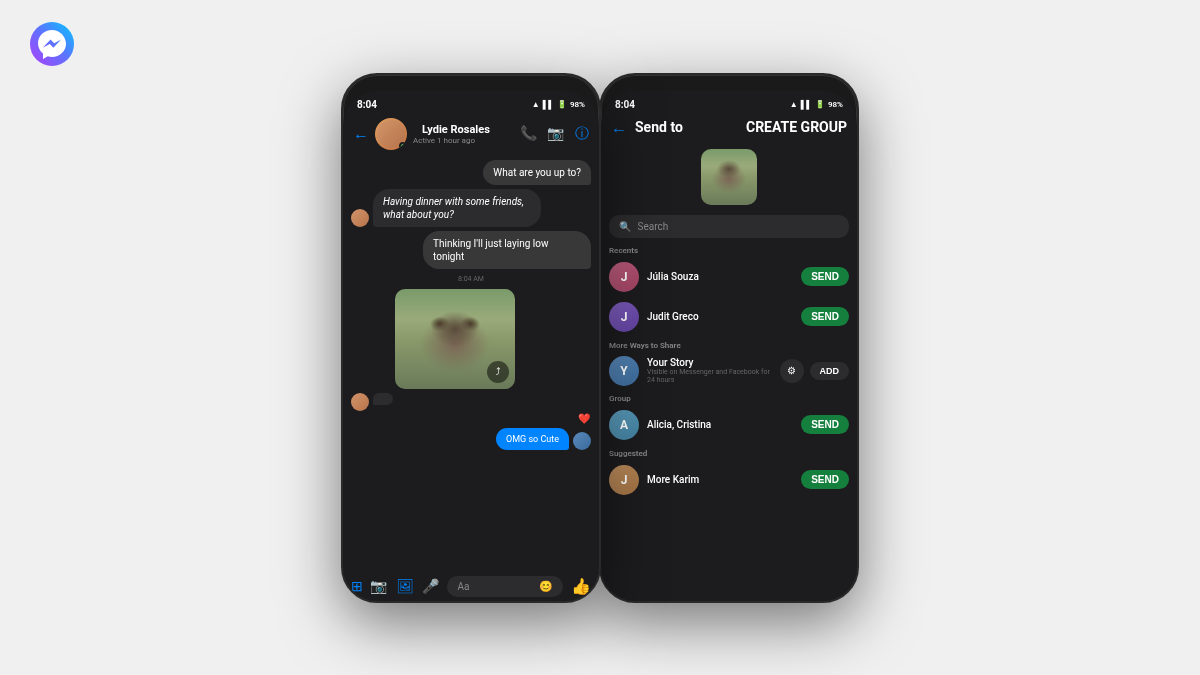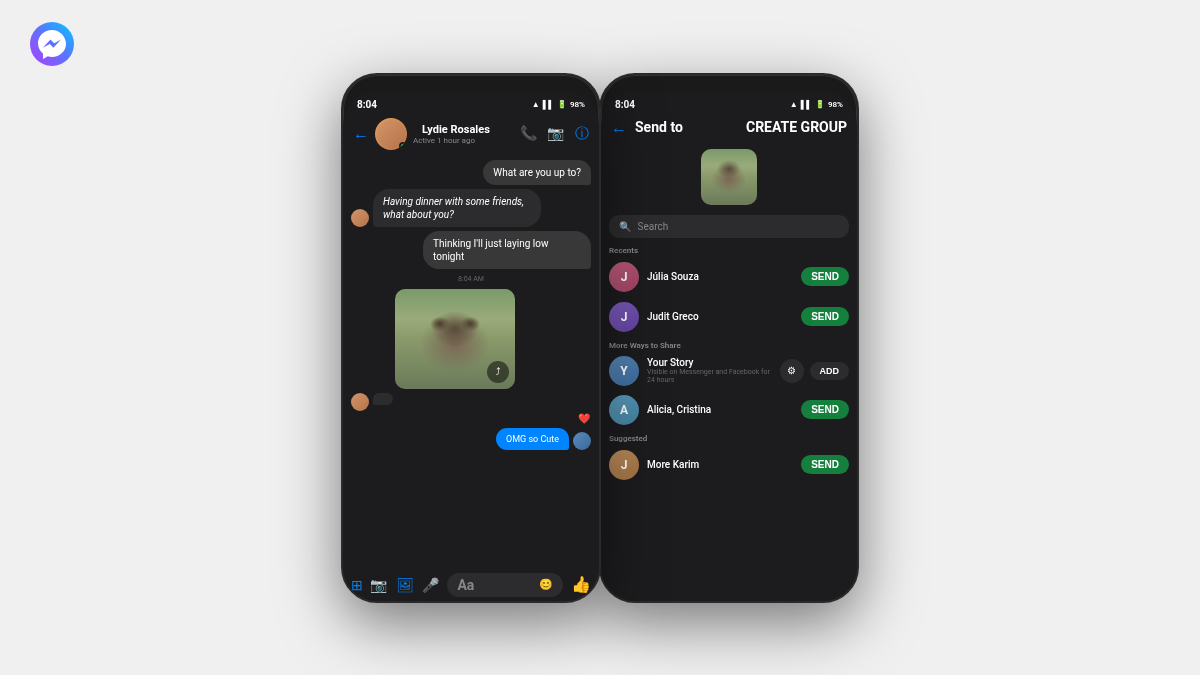--- a/index.html
+++ b/index.html
@@ -235,21 +235,21 @@
     .toolbar-icon { color: #0084ff; font-size: 14px; }
     .toolbar-input-wrap {
       flex: 1;
       background: #2c2c2e;
       border-radius: 20px;
       padding: 4px 10px;
       display: flex;
       align-items: center;
       gap: 6px;
     }
-    .toolbar-input { color: #888; font-size: 14px; font-weight: bold; }
+    .toolbar-input { color: #888; font-size: 10px; }
     .toolbar-emoji { color: #888; font-size: 11px; margin-left: auto; }
     .thumb-icon { color: #0084ff; font-size: 16px; }
 
     .home-indicator {
       height: 14px;
       display: flex;
       align-items: center;
       justify-content: center;
       flex-shrink: 0;
     }
@@ -600,20 +600,21 @@
           <div class="story-info">
             <div class="story-name">Your Story</div>
             <div class="story-sub">Visible on Messenger and Facebook for 24 hours</div>
           </div>
           <div class="story-icons">
             <div class="gear-btn">⚙</div>
             <button class="add-btn">ADD</button>
           </div>
         </div>
 
+        <div class="section-label">Group</div>
 
         <div class="contact-row">
           <div class="contact-avatar contact-avatar-3">
             <div class="avatar-face">A</div>
           </div>
           <span class="contact-name">Alicia, Cristina</span>
           <button class="send-btn">SEND</button>
         </div>
 
         <div class="section-label">Suggested</div>

